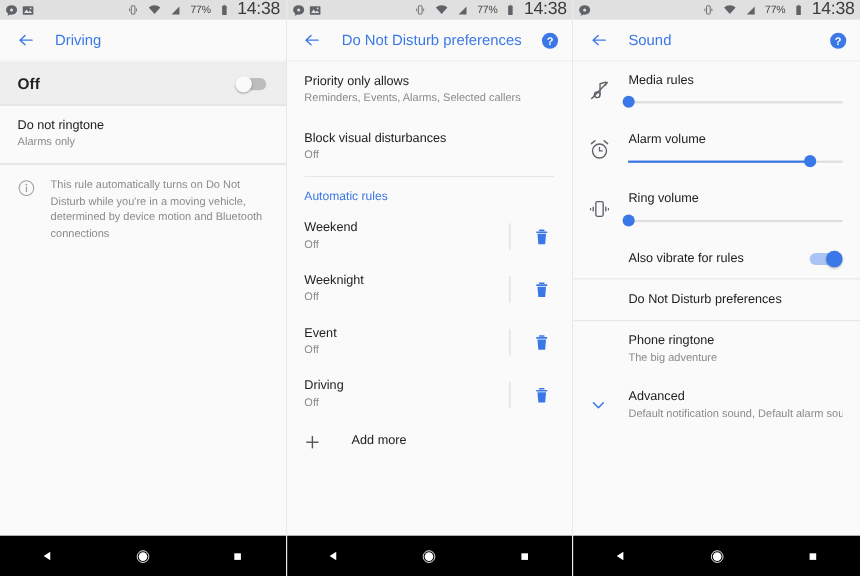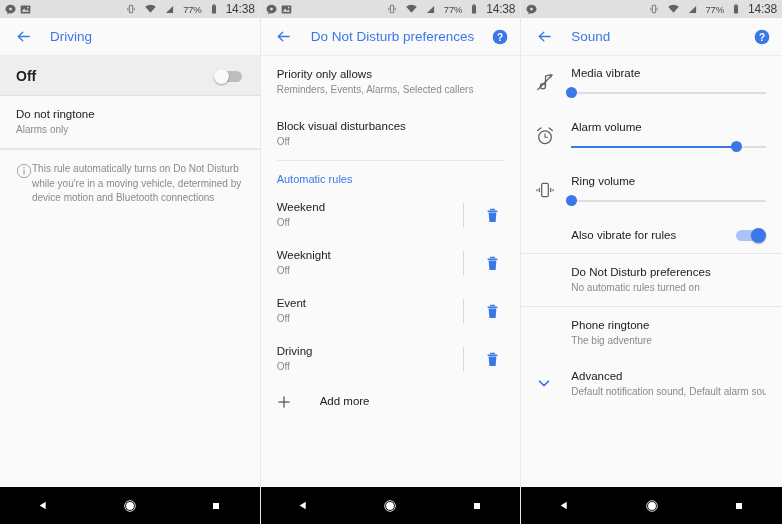--- a/index.html
+++ b/index.html
@@ -23,21 +23,21 @@
   
   .statusbar {
     height: 18px; background: #e0e0e0; flex: none;
     display: flex; align-items: center; padding: 0 5px;
     font-size: 9.5px; color: #4a4a4a;
   }
   .sb-left { display: flex; align-items: center; gap: 4px; }
   .sb-right { margin-left: auto; display: flex; align-items: center; gap: 9px; }
   .sb-ico { display: block; }
   .sb-pct { font-size: 9.5px; color: #484848; letter-spacing: -0.2px; }
-  .sb-time { font-size: 12px; color: #3c3c3c; letter-spacing: -0.2px; }
+  .sb-time { font-size: 16px; color: #3c3c3c; letter-spacing: -0.2px; }
 
   
   .appbar {
     height: 38px; flex: none; background: #fafafa;
     display: flex; align-items: center; padding: 0 12px;
     border-bottom: 1px solid #ececec;
   }
   .back-btn { width: 22px; height: 22px; display:flex; align-items:center; justify-content:center; flex: none; }
   .appbar-title {
     color: #3b78e7; font-size: 13.5px; margin-left: 16px;
@@ -77,21 +77,21 @@
     position: absolute; left: 0; top: 0; width: 15px; height: 15px;
     background: #fafafa; border-radius: 50%;
     box-shadow: 0 1px 2px rgba(0,0,0,.35);
   }
   .delete-wrap { padding: 12px 16px 14px 40px; }
   .delete-btn {
     background: #dcdcdc; color: #3f3f3f; border: none;
     font-family: inherit; font-size: 10.5px; letter-spacing: .6px;
     padding: 8px 16px; min-width: 86px; border-radius: 1px;
   }
-  .infoblock { display: flex; padding: 12px 16px 0 16px; }
+  .infoblock { display: flex; padding: 12px 16px 0 16px; gap: 14px; }
   .info-ico { flex: none; width: 16px; height: 16px; margin-top: 1px; }
   .info-text { font-size: 10px; color: #8a8a8a; line-height: 14.5px; }
 
   
   .section-label {
     color: #3b78e7; font-size: 11px; padding: 12px 16px 6px 16px;
   }
   .rule-row { display: flex; align-items: center; padding: 9px 0 9px 16px; min-height: 42px; }
   .rule-text { flex: 1; min-width: 0; }
   .vsep { width: 1px; align-self: stretch; background: #dadada; margin: 3px 0; }
@@ -454,21 +454,21 @@
 
       <div class="vol-row">
         <span class="vol-ico">
           <svg width="20" height="20" viewBox="0 0 24 24">
             <circle cx="9.5" cy="17" r="3.1" fill="none" stroke="#5f6368" stroke-width="1.5"></circle>
             <path d="M12.6 17 V5 L19 3.2 V7" fill="none" stroke="#5f6368" stroke-width="1.5" stroke-linejoin="round"></path>
             <path d="M3 21.5 L21 3" stroke="#5f6368" stroke-width="1.6"></path>
           </svg>
         </span>
         <span class="vol-body">
-          <span class="vol-label" style="display:block">Media vibrate</span>
+          <span class="vol-label" style="display:block">Media rules</span>
           <span class="slider" style="display:block">
             <span class="strack"></span>
             <span class="sfill" style="width:0%"></span>
             <span class="sthumb" style="left:0%"></span>
           </span>
         </span>
       </div>
 
       <div class="vol-row">
         <span class="vol-ico">
@@ -514,21 +514,20 @@
         <span class="switch-on">
           <span class="track"></span>
           <span class="knob"></span>
         </span>
       </div>
       <div class="divider"></div>
 
       <div class="row" style="padding:11px 16px 11px 50px;">
         <span class="row-text">
           <span class="row-title" style="display:block">Do Not Disturb preferences</span>
-          <span class="row-sub" style="display:block">No automatic rules turned on</span>
         </span>
       </div>
       <div class="divider"></div>
 
       <div class="row" style="padding:11px 16px 11px 50px;">
         <span class="row-text">
           <span class="row-title" style="display:block">Phone ringtone</span>
           <span class="row-sub" style="display:block">The big adventure</span>
         </span>
       </div>

